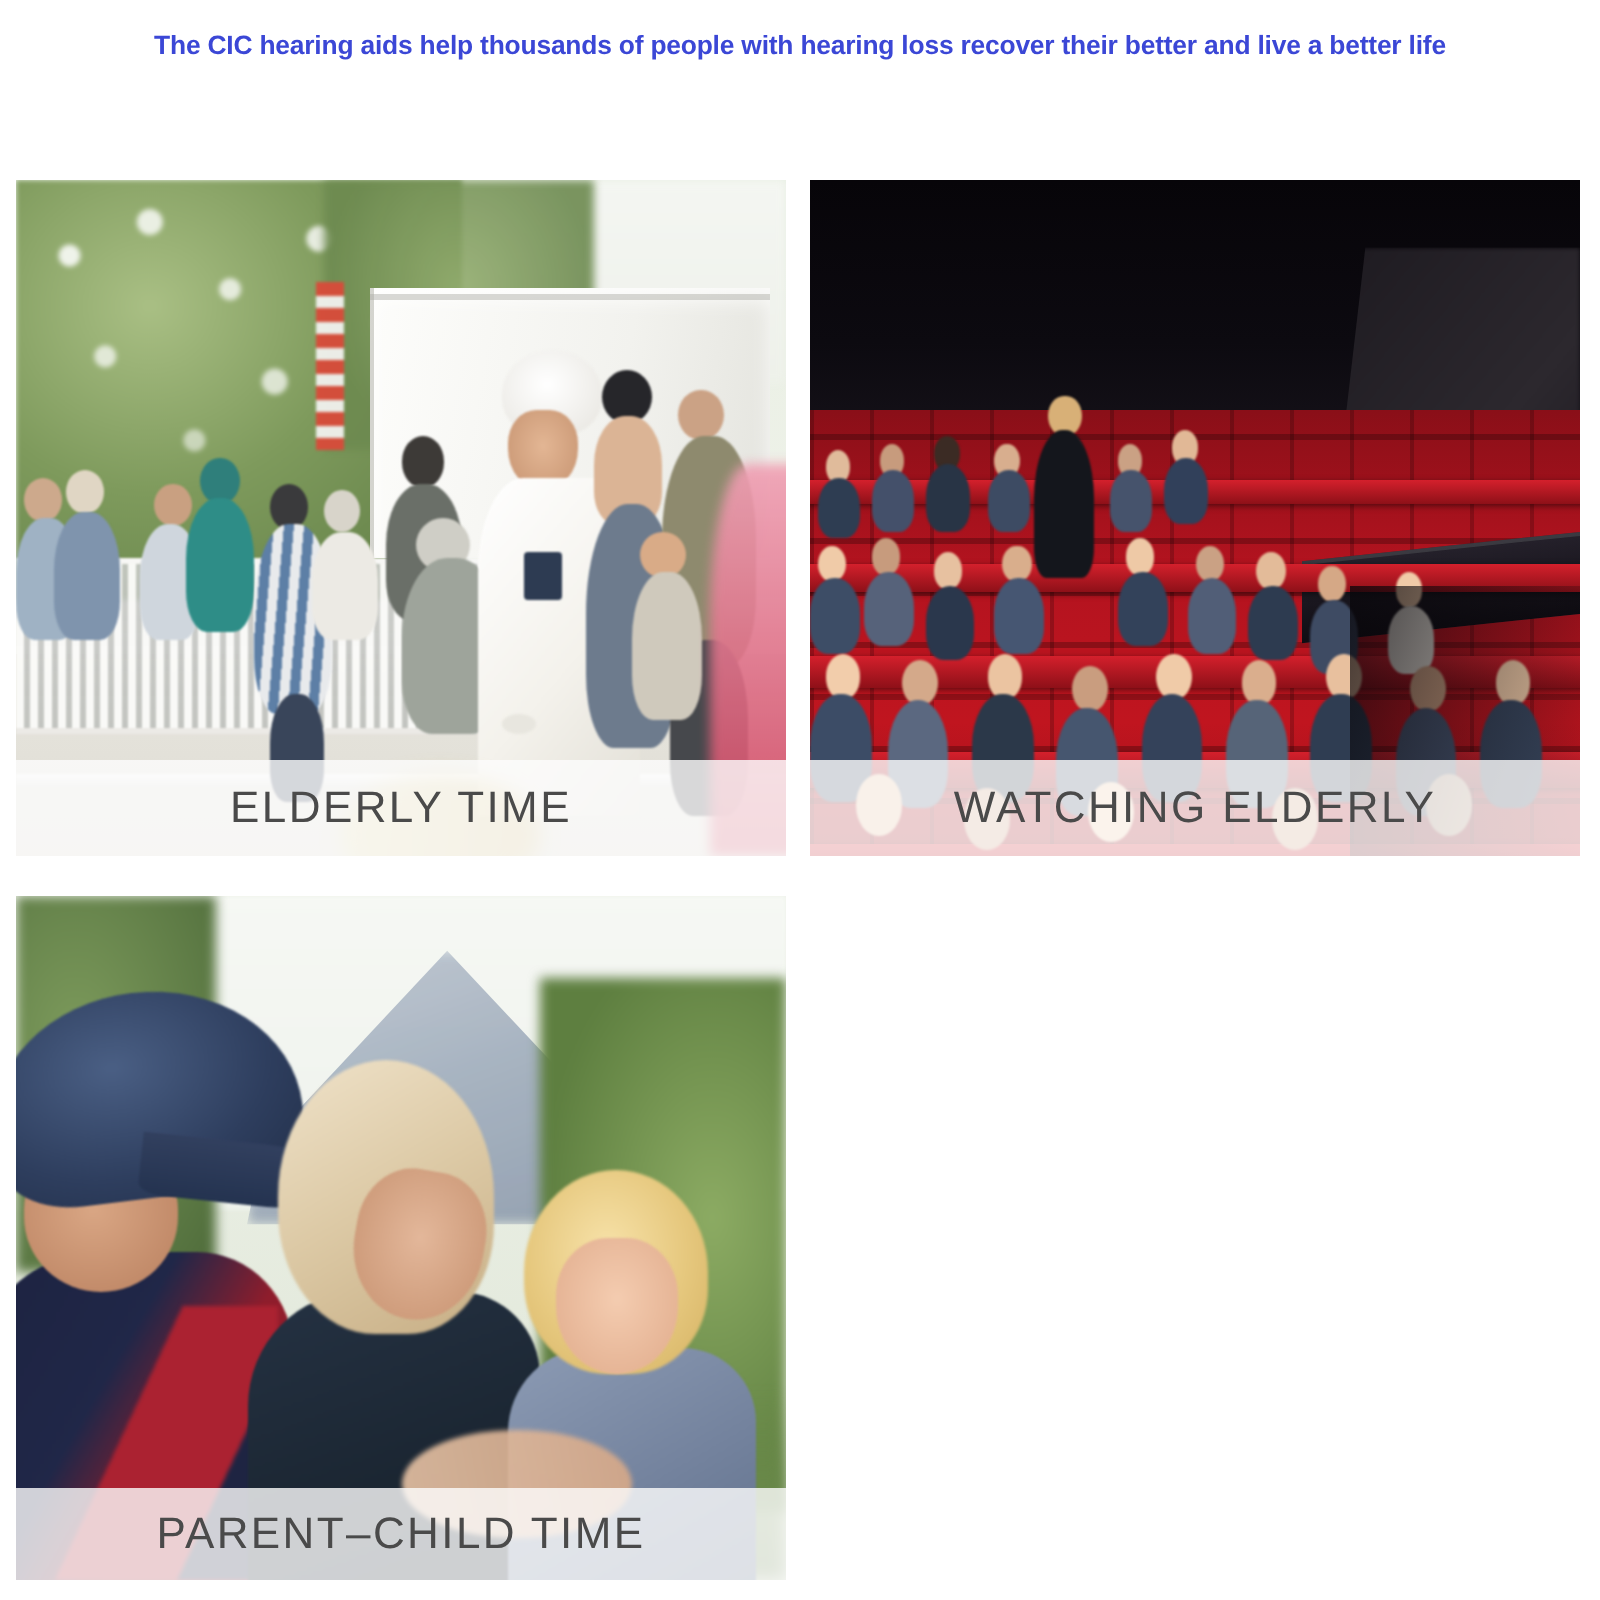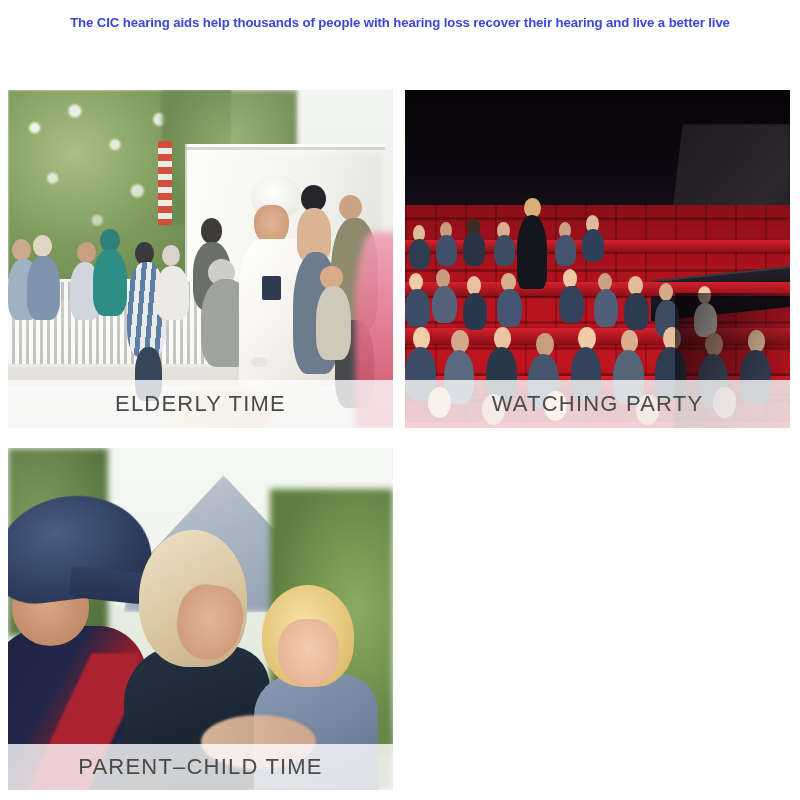--- a/index.html
+++ b/index.html
@@ -334,21 +334,21 @@
     background:linear-gradient(#e6eaef,#c9d2da);
     border-radius:40% 0 0 0; filter:blur(1.5px); opacity:.85;
   }
 </style>
 </head>
 <body>
 
 <div class="page">
 
   <div class="header">
-    <div class="subtitle">The CIC hearing aids help thousands of people with hearing loss recover their hearing and live a better live</div>
+    <div class="subtitle">The CIC hearing aids help thousands of people with hearing loss recover their better and live a better life</div>
   </div>
 
   <div class="grid">
 
     <div class="card r1">
       <div class="scene s1">
         <div class="sky"></div>
         <div class="trees"></div>
         <div class="trees2"></div>
         <div class="truck"></div>
@@ -484,21 +484,21 @@
 
         <div class="ph" style="left:6%;  top:88%; width:6%;   height:9%;  background:#e9c2a0;"></div>
         <div class="ph" style="left:20%; top:90%; width:6%;   height:9%;  background:#d0a385;"></div>
         <div class="ph" style="left:36%; top:89%; width:6%;   height:9%;  background:#f2cdab;"></div>
         <div class="ph" style="left:60%; top:90%; width:6%;   height:9%;  background:#cfa384;"></div>
         <div class="ph" style="left:80%; top:88%; width:6%;   height:9%;  background:#e8c09e;"></div>
 
         <div class="seatdark"></div>
       </div>
       <div class="caption-band">
-        <span class="caption-text">WATCHING PARTY</span>
+        <span class="caption-text">WATCHING ELDERLY</span>
       </div>
     </div>
 
     <div class="card r2">
       <div class="scene s3">
         <div class="sky3"></div>
         <div class="mountain"></div>
         <div class="greenL"></div>
         <div class="greenR"></div>
         <div class="greenB"></div>

